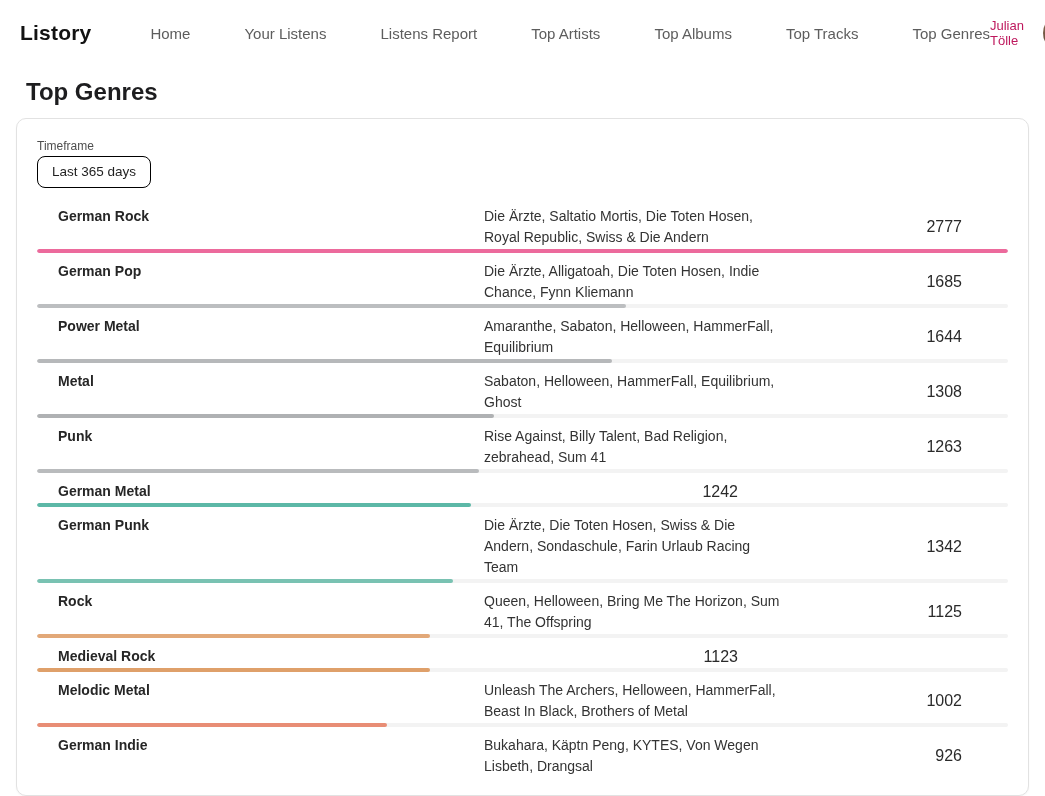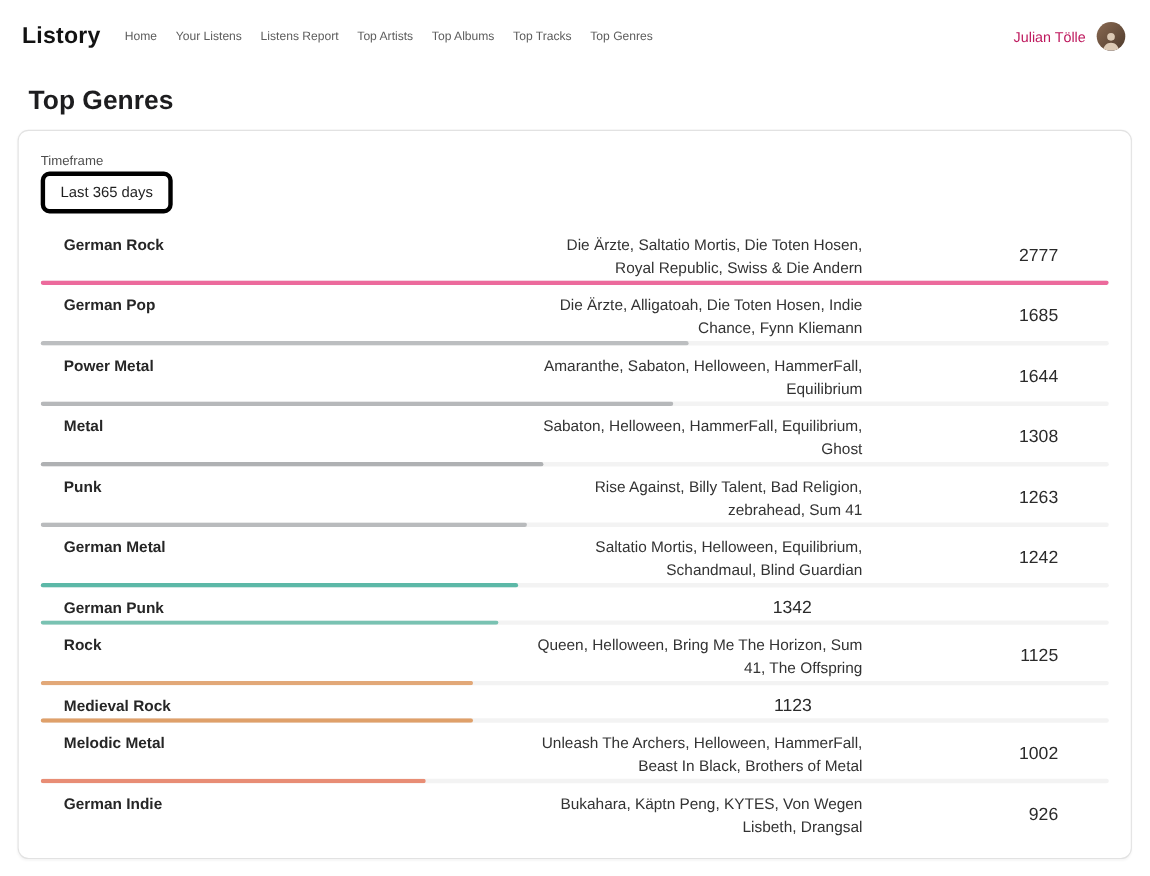--- a/index.html
+++ b/index.html
@@ -15,22 +15,22 @@
     height: 66px; padding: 0 22px 0 20px;
     background: #ffffff;
   }
   .logo {
     font-size: 21px; font-weight: 800; color: #121212;
     letter-spacing: .2px; margin-right: 22px; cursor: pointer;
     white-space: nowrap;
   }
   .nav { display: flex; align-items: center; gap: 17px; }
   .nav-link {
-    font-size: 11px; color: #5d5d5d; text-decoration: none;
-    white-space: nowrap; cursor: pointer;
+    font-size: 15px; color: #5d5d5d; text-decoration: none;
+    white-space: nowrap; cursor: pointer; margin-left: 37px;
   }
   .user { margin-left: auto; display: flex; align-items: center; gap: 10px; }
   .username { font-size: 13px; color: #be185d; cursor: pointer; }
   .avatar {
     width: 26px; height: 26px; border-radius: 50%;
     background: linear-gradient(135deg, #8a6a52, #4e3a2c);
     display: flex; align-items: flex-end; justify-content: center;
     overflow: hidden; cursor: pointer;
   }
   
@@ -44,37 +44,37 @@
     border: 1px solid #e2e2e2;
     border-radius: 10px;
     padding: 20px 20px 10px;
     box-shadow: 0 1px 2px rgba(0,0,0,.04);
   }
   .filter-label {
     display: block; font-size: 12px; color: #4e4e4e; margin-bottom: 3px;
   }
   .filter-select {
     font-family: inherit; font-size: 13.5px; color: #1f1f1f;
-    background: #fff; border: 4px solid #000000; border-radius: 8px;
+    background: #fff; border: 1px solid #000000; border-radius: 8px;
     padding: 8px 14px; cursor: pointer; line-height: 1;
   }
   
   .genre-table { margin-top: 18px; }
   .genre-row { padding-bottom: 8px; cursor: pointer; }
   .row-grid {
     display: grid;
     grid-template-columns: 447px 300px 1fr;
     align-items: start;
   }
   .genre-name {
     font-size: 14px; font-weight: 700; color: #262626;
     line-height: 21px; padding-left: 21px;
   }
   .genre-artists {
-    font-size: 14px; color: #333; line-height: 21px; text-align: right;
+    font-size: 14px; color: #333; line-height: 21px;
   }
   .genre-count {
     font-size: 16px; color: #2a2a2a; line-height: 21px;
     align-self: center; text-align: right; padding-right: 46px;
   }
   .bar-track {
     height: 4px; background: #f3f3f3; border-radius: 2px;
     overflow: hidden; margin-top: 1px;
   }
   .bar-fill { height: 100%; border-radius: 2px; }
@@ -167,31 +167,31 @@
       <div class="genre-count">1263</div>
     </div>
     <div class="bar-track">
       <div class="bar-fill" style="width: 45.48%; background-color: rgb(185, 187, 189);"></div>
     </div>
   </div>
 
   <div class="genre-row">
     <div class="row-grid">
       <div class="genre-name">German Metal</div>
-      <div class="genre-artists">Saltatio Mortis, Helloween, Equilibrium, Schandmaul, Blind Guardian</div>
       <div class="genre-count">1242</div>
     </div>
     <div class="bar-track">
       <div class="bar-fill" style="width: 44.72%; background-color: rgb(92, 184, 167);"></div>
     </div>
   </div>
 
   <div class="genre-row">
     <div class="row-grid">
       <div class="genre-name">German Punk</div>
+      <div class="genre-artists">Die Ärzte, Die Toten Hosen, Swiss &amp; Die Andern, Sondaschule, Farin Urlaub Racing Team</div>
       <div class="genre-count">1342</div>
     </div>
     <div class="bar-track">
       <div class="bar-fill" style="width: 42.89%; background-color: rgb(121, 194, 178);"></div>
     </div>
   </div>
 
   <div class="genre-row">
     <div class="row-grid">
       <div class="genre-name">Rock</div>

